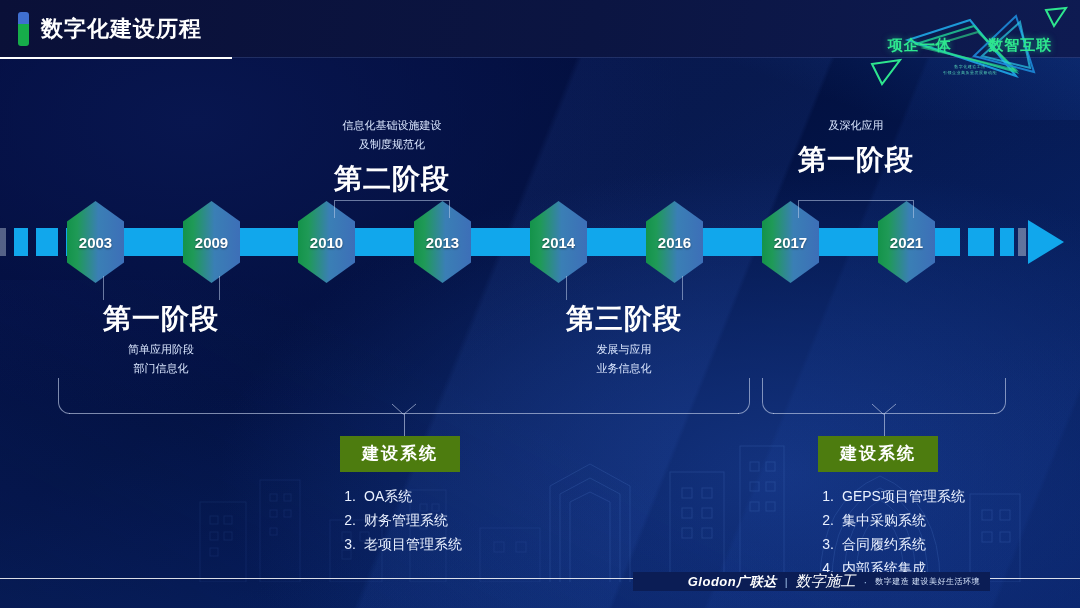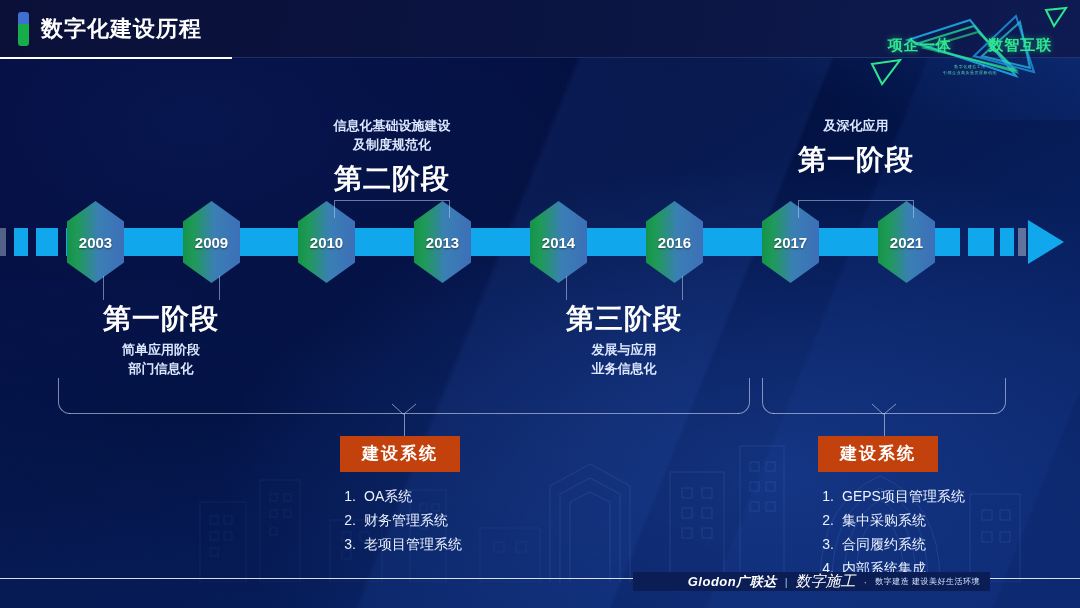--- a/index.html
+++ b/index.html
@@ -83,39 +83,39 @@
     position:absolute; width:57px; height:82px;
     clip-path:polygon(50% 0%,100% 25%,100% 75%,50% 100%,0% 75%,0% 25%);
     background:linear-gradient(90deg,#14934a 0%,#1f9a57 18%,#3a7fb5 55%,#3d6fb8 100%);
     display:flex; align-items:center; justify-content:center;
   }
   .hex span{ font-size:15px; font-weight:bold; color:#fff; text-shadow:0 1px 2px rgba(0,0,0,.45); }
 
   
   .stage{ position:absolute; text-align:center; }
   .stage .big{ font-size:28px; font-weight:bold; color:#fff; letter-spacing:1px; }
-  .stage .small{ font-size:13px; color:#dbe7ff; line-height:19px; margin-top:2px;font-weight:bold; }
+  .stage .small{ font-size:11px; color:#dbe7ff; line-height:19px; margin-top:2px; }
   .stage.above .small{ margin-bottom:6px; margin-top:0; }
 
   
   .bracket{ position:absolute; border:1px solid rgba(190,205,235,.55); border-bottom:none; }
   .stem{ position:absolute; width:1px; background:rgba(190,205,235,.55); }
 
   
   .brace{ position:absolute; height:36px; }
   .brace .arm{ position:absolute; top:0; height:36px; border:1px solid rgba(200,212,238,.62); border-top:none; }
   .brace .arm.l{ border-right:none; border-bottom-left-radius:12px; }
   .brace .arm.r{ border-left:none; border-bottom-right-radius:12px; }
   .brace .mid{ position:absolute; bottom:0; height:0; border-top:1px solid rgba(200,212,238,.62); }
   .brace .drop{ position:absolute; width:1px; background:rgba(200,212,238,.62); }
 
   
   .sysbox{ position:absolute; }
   .sys-title{
-    display:inline-block; background:#c2410c; color:#fff;
+    display:inline-block; background:#4d7c0f; color:#fff;
     font-size:17px; font-weight:bold; letter-spacing:2px;
     padding:6px 22px 7px;
   }
   .sys-list{ margin-top:12px; }
   .sys-item{ font-size:14px; color:#eaf1ff; line-height:24px; display:flex; gap:8px; white-space:nowrap; }
   .sys-item .num{ width:16px; text-align:right; }
 
   
   .footer-line{ position:absolute; left:0; top:578px; width:1080px; height:1px; background:rgba(255,255,255,.85); }
   .footer-inner{ position:absolute; right:90px; top:572px; display:flex; align-items:center; gap:8px;

